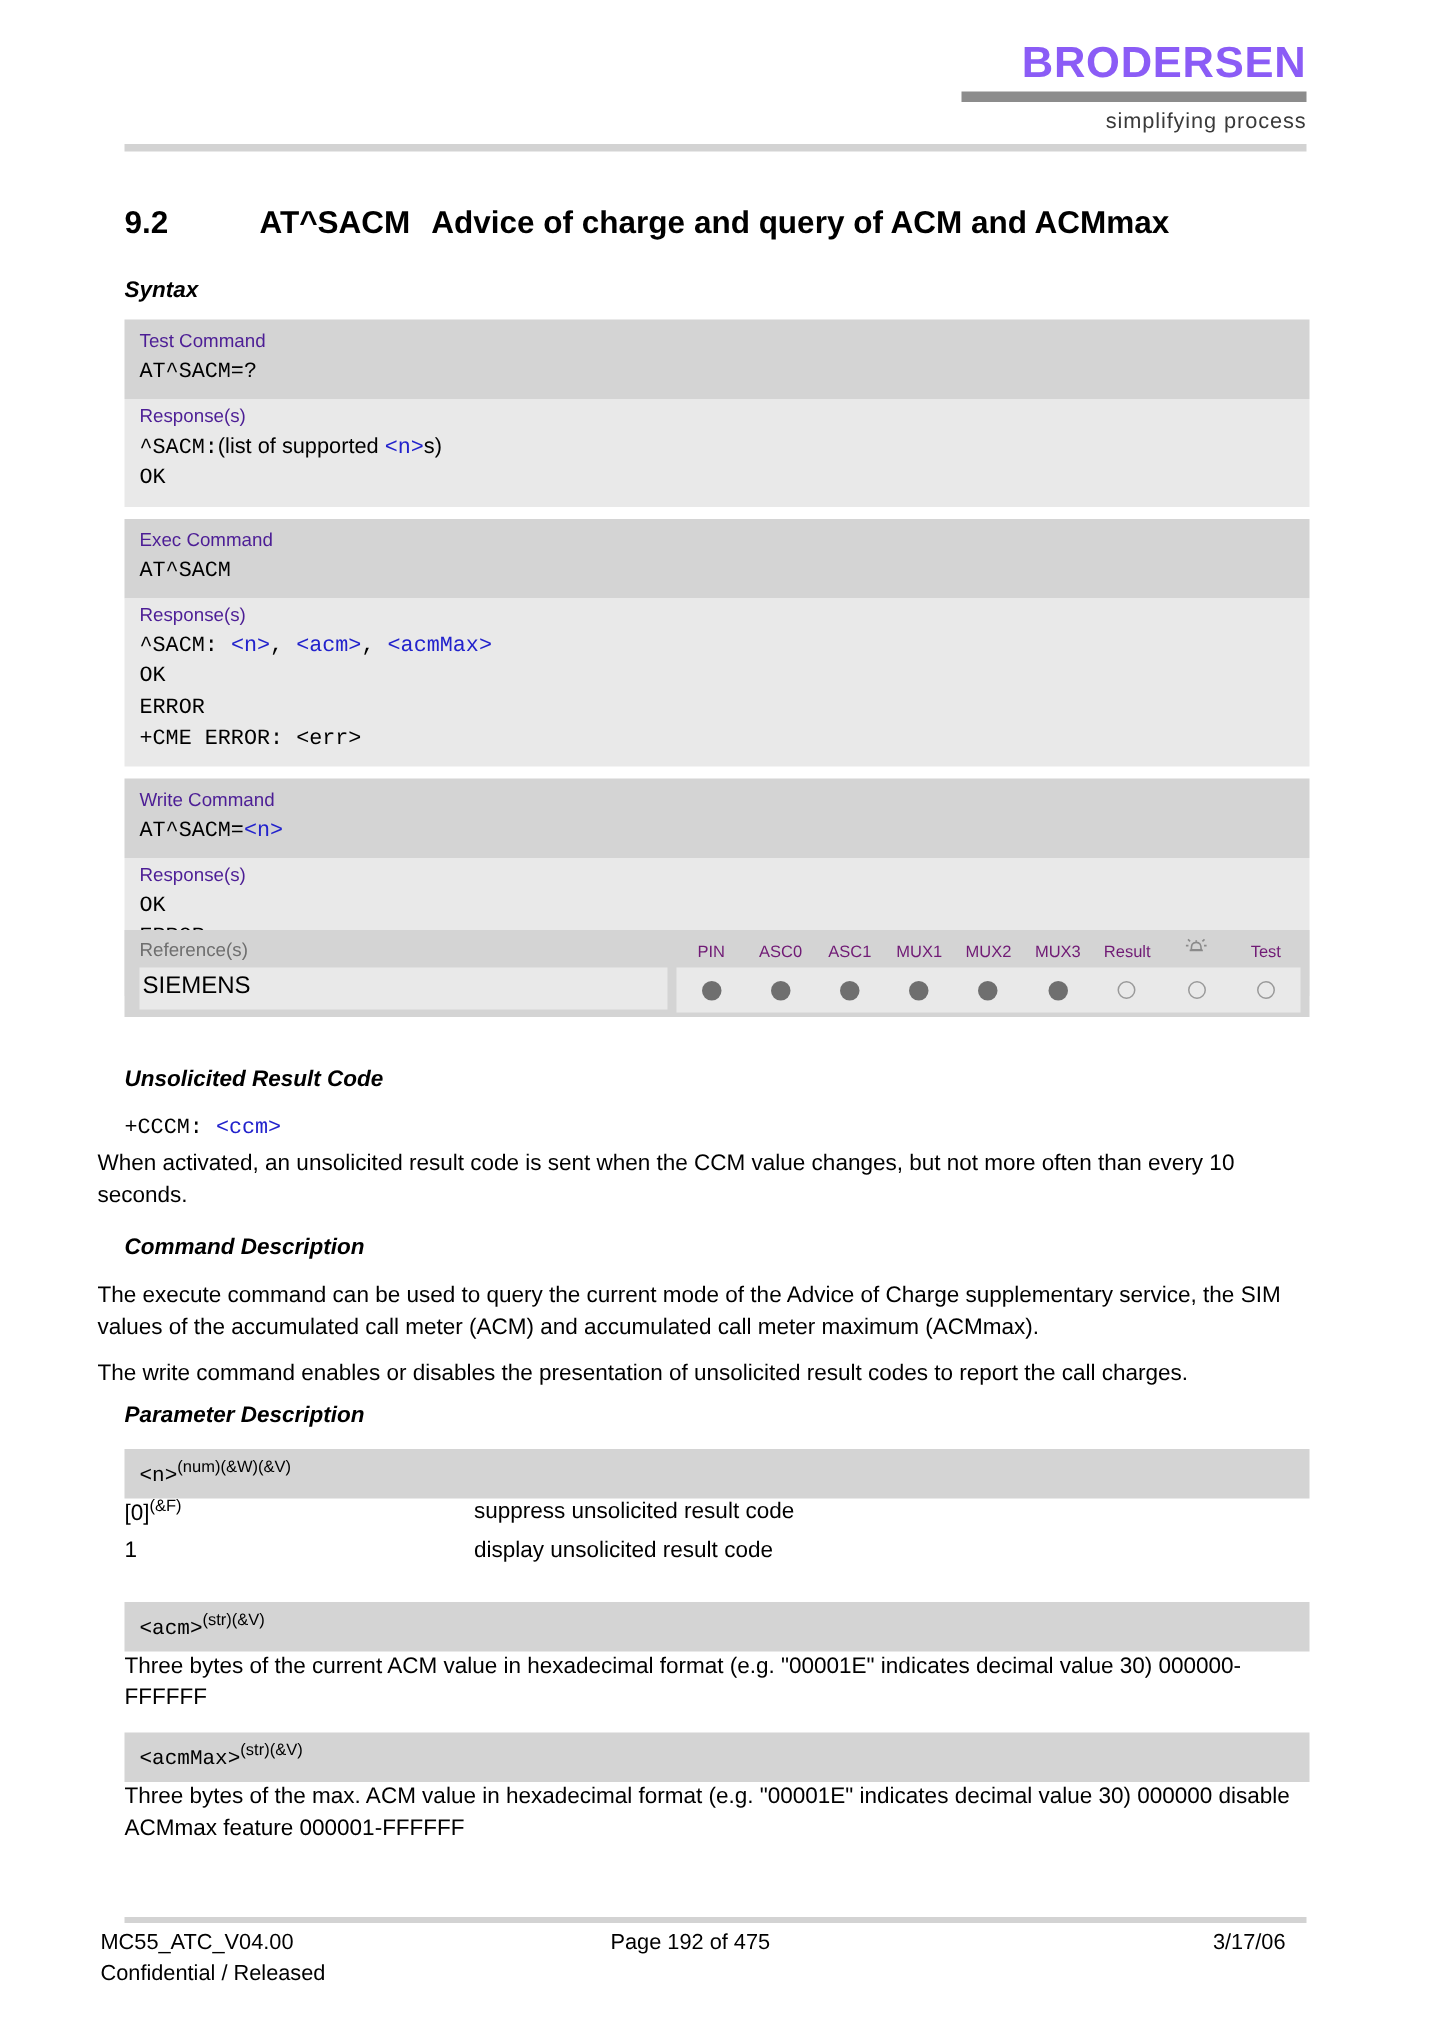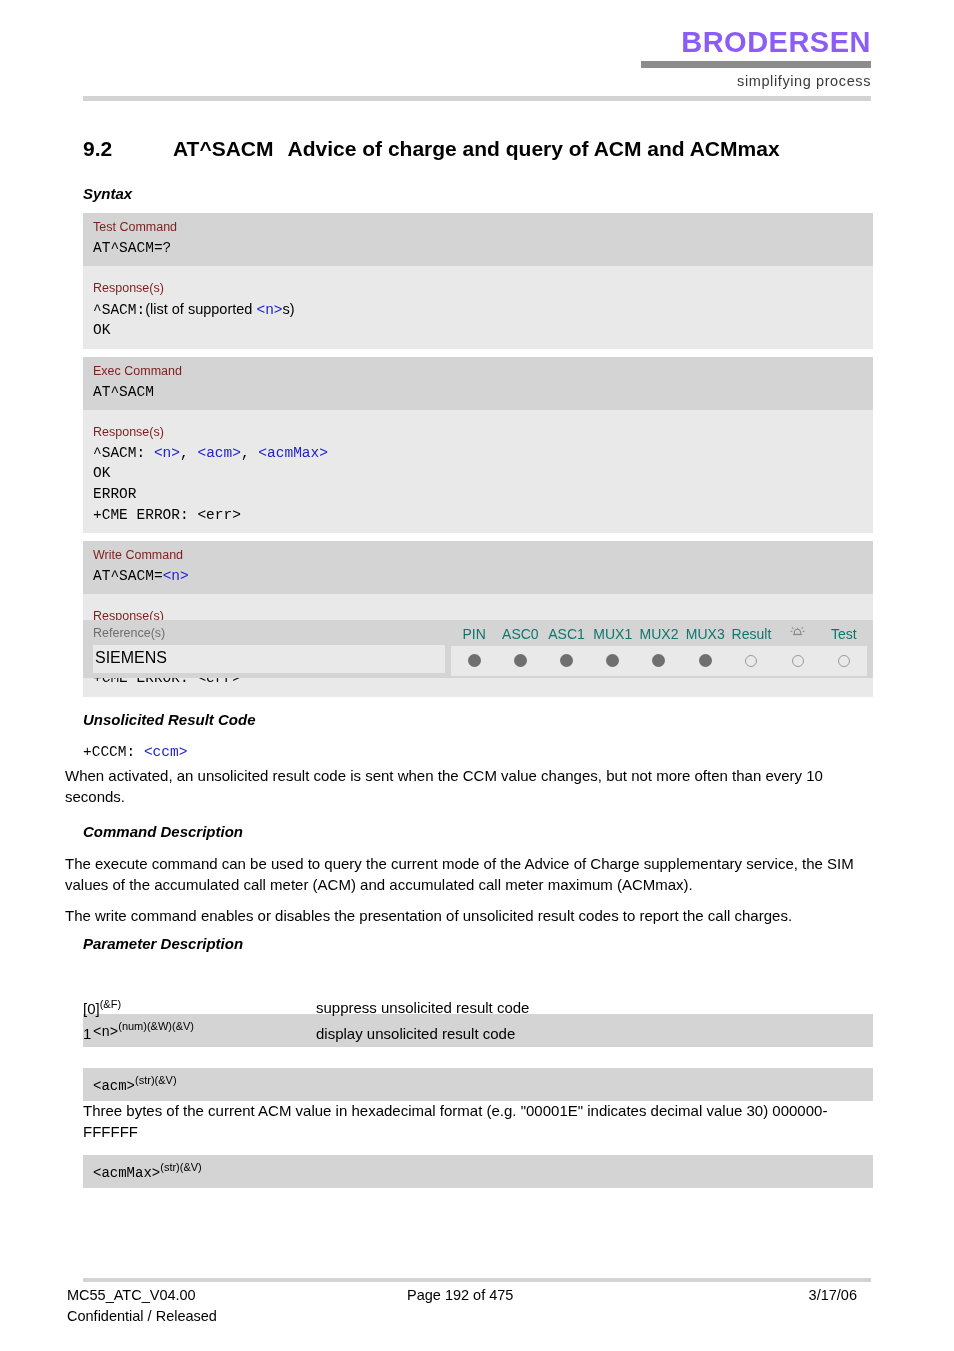--- a/index.html
+++ b/index.html
@@ -89,25 +89,25 @@
     top: 213px;
     width: 790px;
   }
   .blk { width: 100%; box-sizing: border-box; }
   .blk-cmd {
     background: #d4d4d4;
     padding: 5px 10px 7px 10px;
   }
   .blk-resp {
     background: #e9e9e9;
-    padding: 13px 10px 8px 10px;
+    padding: 2px 10px 8px 10px;
   }
   .blk-label {
     font-size: 12.5px;
-    color: #7f1d1d;
+    color: #4c1d95;
     line-height: 1.45;
     padding-bottom: 2px;
   }
   .mono {
     font-family: "Liberation Mono", monospace;
     font-size: 14.5px;
     line-height: 1.42;
     color: #000;
     white-space: pre-wrap;
   }
@@ -146,22 +146,22 @@
     width: 428px;
     height: 58px;
     background: #d4d4d4;
     box-sizing: border-box;
     padding: 3px 6px 0 6px;
   }
   .ind-head {
     display: flex;
     justify-content: flex-end;
     align-items: flex-end;
-    font-size: 14px;
-    color: #0f766e;
+    font-size: 11px;
+    color: #701a75;
     line-height: 1.3;
   }
   .ind-head > div { flex: 1 1 0; text-align: center; white-space: nowrap; }
   .ind-dots {
     background: #e9e9e9;
     display: flex;
     justify-content: space-between;
     align-items: center;
     margin-top: 3px;
     height: 30px;
@@ -371,21 +371,21 @@
   </div>
 
   <div class="h2" style="top:823px;">Command Description</div>
   <div class="prose" style="top:853px;">
     <p>The execute command can be used to query the current mode of the Advice of Charge supplementary service, the SIM values of the accumulated call meter (ACM) and accumulated call meter maximum (ACMmax).</p>
     <p>The write command enables or disables the presentation of unsolicited result codes to report the call charges.</p>
   </div>
 
   <div class="h2" style="top:935px;">Parameter Description</div>
 
-  <div class="param-head" style="top:966px;margin-top:48px;">
+  <div class="param-head" style="top:966px;">
     <span class="pname">&lt;n&gt;</span><span class="sup">(num)(&amp;W)(&amp;V)</span>
   </div>
   <div class="param-body" style="top:997px;">
     <div class="val-row">
       <div class="val-key"><span>[0]</span><span class="sup">(&amp;F)</span></div>
       <div class="val-desc">suppress unsolicited result code</div>
     </div>
     <div class="val-row">
       <div class="val-key"><span>1</span></div>
       <div class="val-desc">display unsolicited result code</div>
@@ -394,20 +394,23 @@
 
   <div class="param-head" style="top:1068px;">
     <span class="pname">&lt;acm&gt;</span><span class="sup">(str)(&amp;V)</span>
   </div>
   <div class="param-body" style="top:1100px;">
     <div>Three bytes of the current ACM value in hexadecimal format (e.g. "00001E" indicates decimal value 30) 000000-FFFFFF</div>
   </div>
 
   <div class="param-head" style="top:1155px;">
     <span class="pname">&lt;acmMax&gt;</span><span class="sup">(str)(&amp;V)</span>
+  </div>
+  <div class="param-body" style="top:1187px;">
+    <div>Three bytes of the max. ACM value in hexadecimal format (e.g. "00001E" indicates decimal value 30) 000000 disable ACMmax feature 000001-FFFFFF</div>
   </div>
 
   <div class="footer-rule"></div>
   <div class="footer">
     <div class="footer-line">
       <div class="f-left">MC55_ATC_V04.00</div>
       <div class="f-mid">Page 192 of 475</div>
       <div class="f-right">3/17/06</div>
     </div>
     <div class="footer-line">

